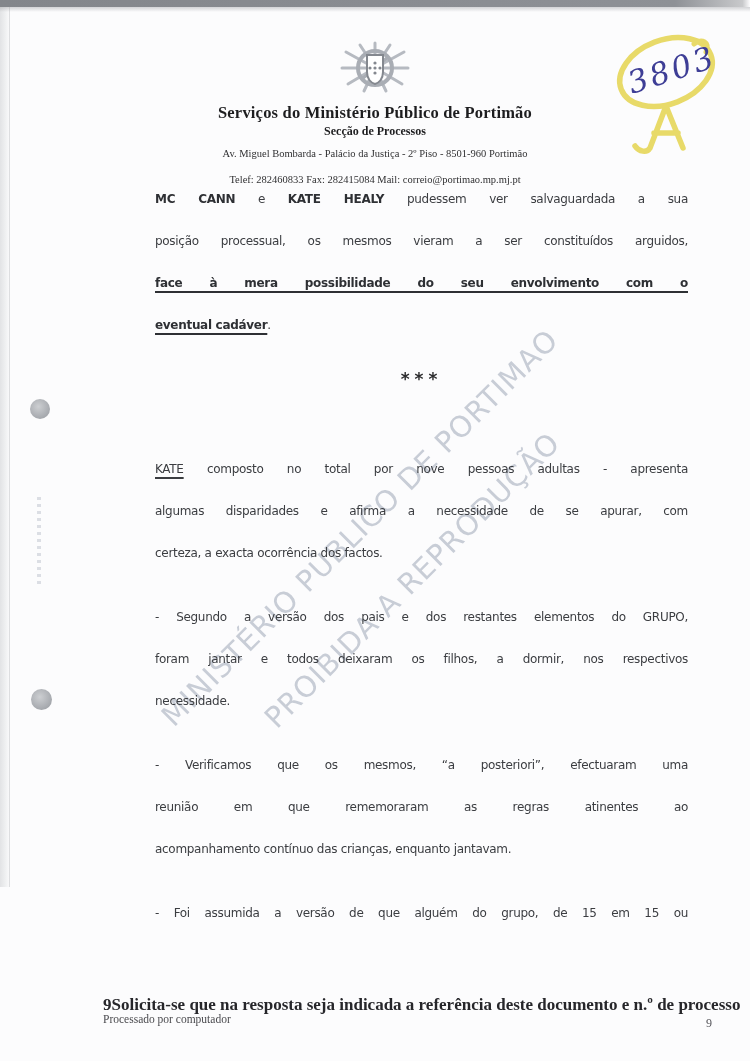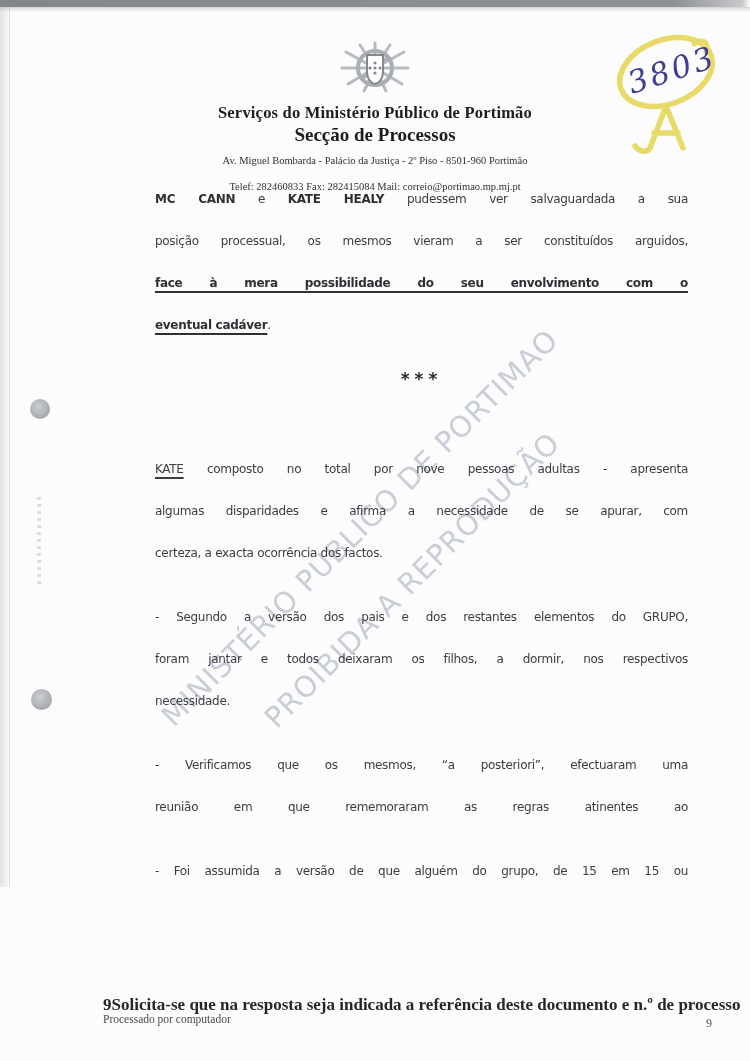--- a/index.html
+++ b/index.html
@@ -21,21 +21,21 @@
   .hole.h1{left:30px;top:399px;width:20px;height:20px;}
   .hole.h2{left:31px;top:689px;width:21px;height:21px;}
   
   .edge-mark{position:absolute;left:37px;top:497px;width:4px;height:88px;opacity:.45;z-index:2;
     background:repeating-linear-gradient(180deg,#b4bac6 0 3px,transparent 3px 7px);}
   
   .header{position:absolute;top:39px;left:0;width:100%;text-align:center;z-index:3;
     font-family:"Liberation Serif","DejaVu Serif",serif;color:#1d1d1f;}
   .crest{display:block;margin:0 auto 6px auto;}
   .h-title{font-size:16.5px;font-weight:bold;letter-spacing:.2px;}
-  .h-sub{font-size:19px;font-weight:bold;margin-top:1px;}
+  .h-sub{font-size:12px;font-weight:bold;margin-top:1px;}
   .h-addr{font-size:10.5px;margin-top:9px;color:#303032;}
   .h-tel{font-size:10.5px;margin-top:15px;color:#303032;}
   
   .watermark{position:absolute;left:66px;top:474px;width:640px;height:160px;z-index:1;
     display:flex;flex-direction:column;align-items:center;justify-content:center;gap:40px;
     transform:rotate(-45deg);pointer-events:none;}
   .wline{font-size:29px;letter-spacing:1px;color:rgba(148,158,176,.5);white-space:nowrap;font-weight:500;}
   
   .doc-body{position:absolute;left:155px;top:178px;width:533px;z-index:2;color:#3b3d41;}
   .para{margin:0 0 22px 0;}
@@ -123,20 +123,21 @@
       <div class="line"><span>certeza, a exacta ocorrência dos factos.</span></div>
     </div>
     <div class="para">
       <div class="line just"><span>- Segundo a versão dos pais e dos restantes elementos do GRUPO,</span></div>
       <div class="line just"><span>foram jantar e todos deixaram os filhos, a dormir, nos respectivos</span></div>
       <div class="line"><span>necessidade.</span></div>
     </div>
     <div class="para">
       <div class="line just"><span>- Verificamos que os mesmos, “a posteriori”, efectuaram uma</span></div>
       <div class="line just"><span>reunião em que rememoraram as regras atinentes ao</span></div>
+      <div class="line"><span>acompanhamento contínuo das crianças, enquanto jantavam.</span></div>
     </div>
     <div class="para">
       <div class="line just"><span>- Foi assumida a versão de que alguém do grupo, de 15 em 15 ou</span></div>
     </div>
   </div>
 
 <div class="f-note">9Solicita-se que na resposta seja indicada a referência deste documento e n.º de processo</div>
 <div class="f-proc">Processado por computador</div>
 <div class="f-page">9</div>
 

